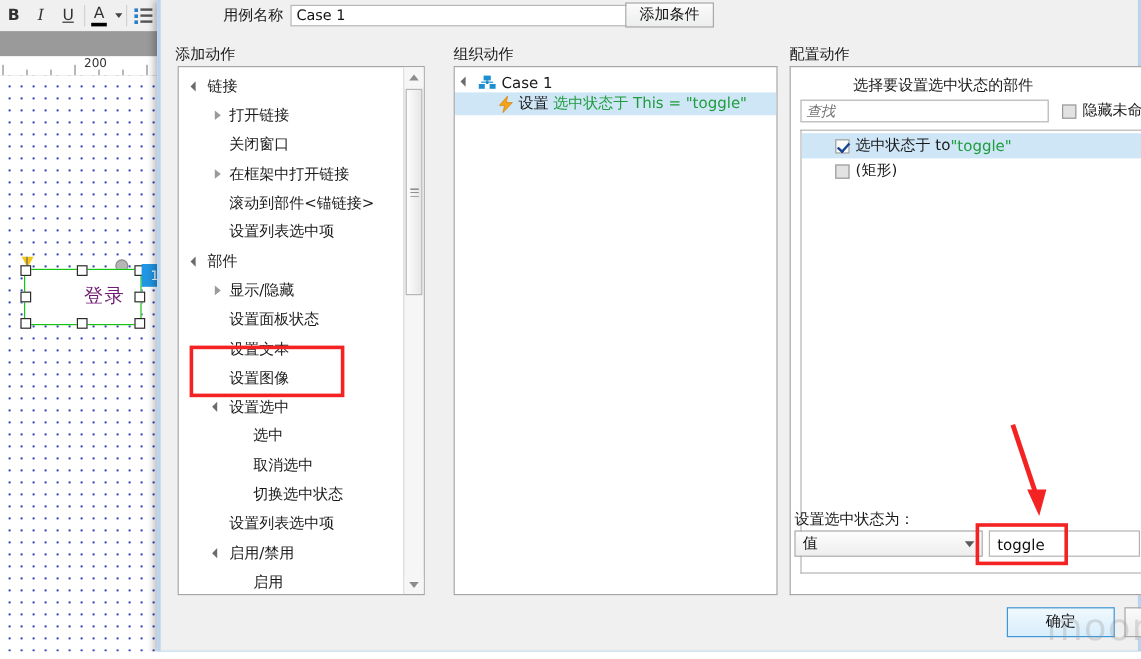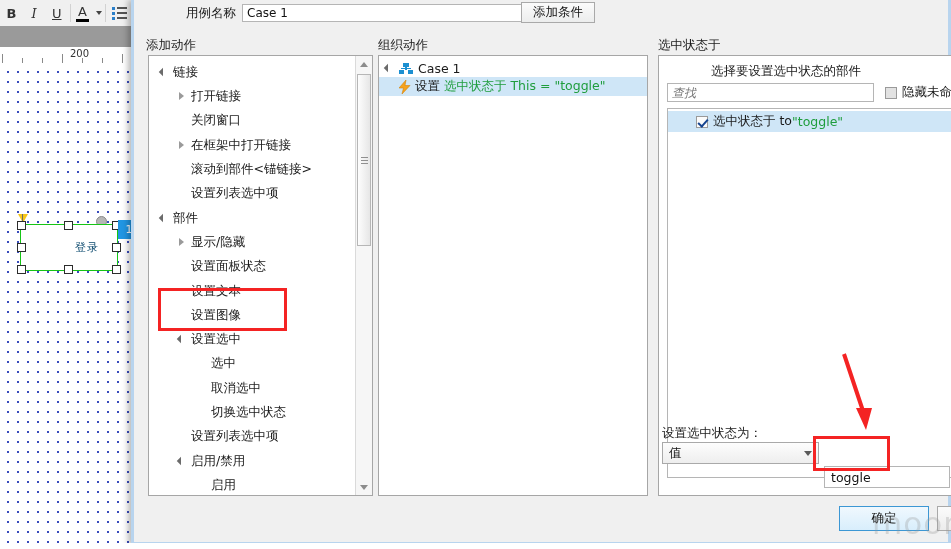--- a/index.html
+++ b/index.html
@@ -32,21 +32,21 @@
   #ruler .tick.minor{height:5px;}
   #ruler-label{position:absolute;left:70px;top:1px;font-size:10px;color:#333;}
 
   #canvas{position:absolute;left:0;top:63px;width:131px;height:486px;
     background-color:#ffffff;
     background-image:radial-gradient(circle,#2a3fb8 0.7px, rgba(0,0,0,0) 0.8px);
     background-size:10px 10px;background-position:3px 4px;}
 
   #widget-wrap{position:absolute;left:18px;top:155px;width:102px;height:55px;}
   #widget-box{position:absolute;left:2px;top:6px;width:96px;height:45px;border:1.5px solid #16c416;background:#ffffff;display:flex;align-items:center;justify-content:center;}
-  #widget-label{font-size:11px;color:#0c4a6e;letter-spacing:1px;margin-left:36px;}
+  #widget-label{font-size:16px;color:#701a75;letter-spacing:1px;margin-left:36px;}
   .handle{position:absolute;width:7px;height:7px;background:#ffffff;border:1px solid #2c2c2c;}
   #badge{position:absolute;left:100px;top:2px;width:22px;height:19px;background:#2196e3;color:#fff;font-size:11px;display:flex;align-items:center;justify-content:center;}
   #rot-dot{position:absolute;left:78px;top:-2px;width:9px;height:9px;border-radius:50%;background:#b6b6b6;border:1px solid #8a8a8a;}
   #flag{position:absolute;left:0px;top:-4px;width:0;height:0;border-left:5px solid transparent;border-right:5px solid transparent;border-top:9px solid #f5c518;}
   #flag-stem{position:absolute;left:4px;top:-4px;width:1px;height:12px;background:#6a6a6a;}
 
   
   #dialog{position:absolute;left:131px;top:0;width:820px;height:545px;background:#f0f0f0;
     border-left:3px solid #b8d4ee;border-bottom:3px solid #b8d4ee;border-right:3px solid #b8d4ee;
     box-shadow:-3px 0 6px rgba(0,0,0,0.28);box-sizing:border-box;}
@@ -59,21 +59,21 @@
   #add-condition{position:absolute;left:387px;top:2px;height:21px;padding:0 11px;
     background:linear-gradient(#fbfbfb,#eceded);border:1px solid #a9a9a9;font-size:12.5px;color:#111;
     font-family:"DejaVu Sans","Liberation Sans",sans-serif;cursor:default;}
 
   .panel-title{position:absolute;font-size:12.5px;color:#1a1a1a;}
   #t-add{left:12px;top:37px;}
   #t-org{left:244px;top:37px;}
   #t-cfg{left:524px;top:37px;}
 
   .listbox{position:absolute;background:#ffffff;border:1px solid #a6a6a6;box-sizing:border-box;overflow:hidden;}
-  #add-panel{left:14px;top:55px;width:225px;height:441px;}
+  #add-panel{left:14px;top:55px;width:206px;height:441px;}
   #org-panel{left:244px;top:55px;width:270px;height:441px;}
   #cfg-panel{left:524px;top:55px;width:293px;height:441px;border-right:none;}
 
   
   #tree{position:absolute;left:0;top:0;width:207px;height:100%;padding-top:4px;box-sizing:border-box;}
   .tnode{height:24.3px;display:flex;align-items:center;font-size:12.5px;color:#1a1a1a;white-space:nowrap;}
   .tnode .lbl{line-height:1;}
   .tri-open{width:0;height:0;border-left:6px solid #6b6b6b;border-top:6px solid transparent;
     border-bottom:0 solid transparent;transform:rotate(45deg);margin-right:0px;}
   .tri-closed{width:0;height:0;border-left:5px solid transparent;border-top:4px solid transparent;
@@ -90,21 +90,21 @@
   .sb-dn .glyph{border-top:5px solid #8c8c8c;}
   #tree-thumb{position:absolute;left:1px;top:18px;width:14px;height:172px;
     background:linear-gradient(90deg,#fdfdfd,#e6e6e6);border:1px solid #b6b6b6;box-sizing:border-box;
     display:flex;align-items:center;justify-content:center;}
   #tree-thumb .grip{width:7px;height:7px;background:
     linear-gradient(#8f8f8f 1px,transparent 1px,transparent 3px,#8f8f8f 3px,#8f8f8f 4px,transparent 4px,transparent 6px,#8f8f8f 6px);}
 
   
   #org-tree{padding-top:3px;}
   .org-root{height:18px;display:flex;align-items:center;padding-left:6px;font-size:12.5px;color:#1a1a1a;}
-  .org-child{height:19px;display:flex;align-items:center;padding-left:20px;font-size:12.5px;background:#cfe6f7;}
+  .org-child{height:19px;display:flex;align-items:center;padding-left:37px;font-size:12.5px;background:#cfe6f7;}
   .sitemap-ico{display:inline-block;width:14px;height:11px;position:relative;margin:0 5px 0 3px;}
   .sitemap-ico .b{position:absolute;background:#1b8fd1;}
   .bolt{display:inline-block;width:12px;height:14px;margin-right:4px;position:relative;}
 
   
   #cfg-head{position:absolute;left:8px;top:7px;font-size:12.5px;color:#1a1a1a;margin-left:44px;}
   #search-input{position:absolute;left:8px;top:27px;width:207px;height:19px;border:1px solid #b5b5b5;
     background:#fff;font-size:12px;font-style:italic;color:#8a8a8a;padding:1px 4px;box-sizing:border-box;outline:none;
     font-family:"DejaVu Sans","Liberation Sans",sans-serif;}
   #hide-unnamed{position:absolute;left:226px;top:28px;display:flex;align-items:center;font-size:12.5px;color:#1a1a1a;white-space:nowrap;}
@@ -117,21 +117,21 @@
     border-right:none;background:#fff;box-sizing:border-box;padding-top:2px;overflow:hidden;}
   .wrow{height:21px;display:flex;align-items:center;padding-left:28px;font-size:12.5px;color:#1a1a1a;}
   .wrow.sel{background:#cfe6f7;}
   .green{color:#1f9d3d;}
   .greenb{color:#1f9d3d;}
 
   #setto-label{position:absolute;left:528px;top:425px;font-size:12.5px;color:#1a1a1a;}
   #value-select{position:absolute;left:528px;top:442px;width:157px;height:22px;background:linear-gradient(#fdfdfd,#eeeeee);
     border:1px solid #a9a9a9;box-sizing:border-box;display:flex;align-items:center;padding:0 6px;font-size:12.5px;color:#111;}
   #value-select .caret{margin-left:auto;width:0;height:0;border-left:4px solid transparent;border-right:4px solid transparent;border-top:5px solid #5a5a5a;}
-  #toggle-input{position:absolute;left:690px;top:466px;width:126px;height:22px;border:1px solid #b5b5b5;background:#fff;
+  #toggle-input{position:absolute;left:690px;top:442px;width:126px;height:22px;border:1px solid #b5b5b5;background:#fff;
     font-size:12.5px;color:#111;padding:1px 6px;box-sizing:border-box;outline:none;font-family:"DejaVu Sans","Liberation Sans",sans-serif;}
 
   .dlg-btn{position:absolute;top:506px;height:25px;font-size:12.5px;color:#111;
     font-family:"DejaVu Sans","Liberation Sans",sans-serif;box-sizing:border-box;cursor:default;}
   #ok-btn{left:705px;width:90px;background:linear-gradient(#f0f8fe,#d8eefc);border:1px solid #3c97d4;}
   #cancel-btn{left:803px;width:90px;background:linear-gradient(#fbfbfb,#ececec);border:1px solid #a9a9a9;}
 
   
   .redbox{position:absolute;border:3px solid #f42323;box-sizing:border-box;pointer-events:none;}
   #redbox-tree{left:158px;top:288px;width:129px;height:43px;}
@@ -219,21 +219,21 @@
  <div id="dialog-inner">
 
   <div id="case-row">
     <span id="case-label">用例名称</span>
     <input id="case-input" type="text" value="Case 1" style="">
   </div>
   <button id="add-condition">添加条件</button>
 
   <div class="panel-title" id="t-add">添加动作</div>
   <div class="panel-title" id="t-org">组织动作</div>
-  <div class="panel-title" id="t-cfg">选中状态于</div>
+  <div class="panel-title" id="t-cfg">配置动作</div>
 
   <div class="listbox" id="add-panel">
     <div id="tree">
           <div class="tnode ind0">
             <span class="exp">
               <span class="tri-open"></span>
             </span>
             <span class="lbl">链接</span>
           </div>
           <div class="tnode ind1">
@@ -362,20 +362,24 @@
     <div id="hide-unnamed">
       <span class="cb gray"></span>
       <span>隐藏未命名</span>
     </div>
     <div id="widget-list">
           <div class="wrow sel">
             <span class="cb checked"></span>
             <span>选中状态于 to </span>
             <span class="greenb">"toggle"</span>
           </div>
+          <div class="wrow">
+            <span class="cb gray"></span>
+            <span>(矩形)</span>
+          </div>
         </div>
   </div>
 
   <div id="setto-label">设置选中状态为：</div>
   <div id="value-select">
     <span>值</span>
     <span class="caret"></span>
   </div>
   <input id="toggle-input" type="text" value="toggle" style="">
 

